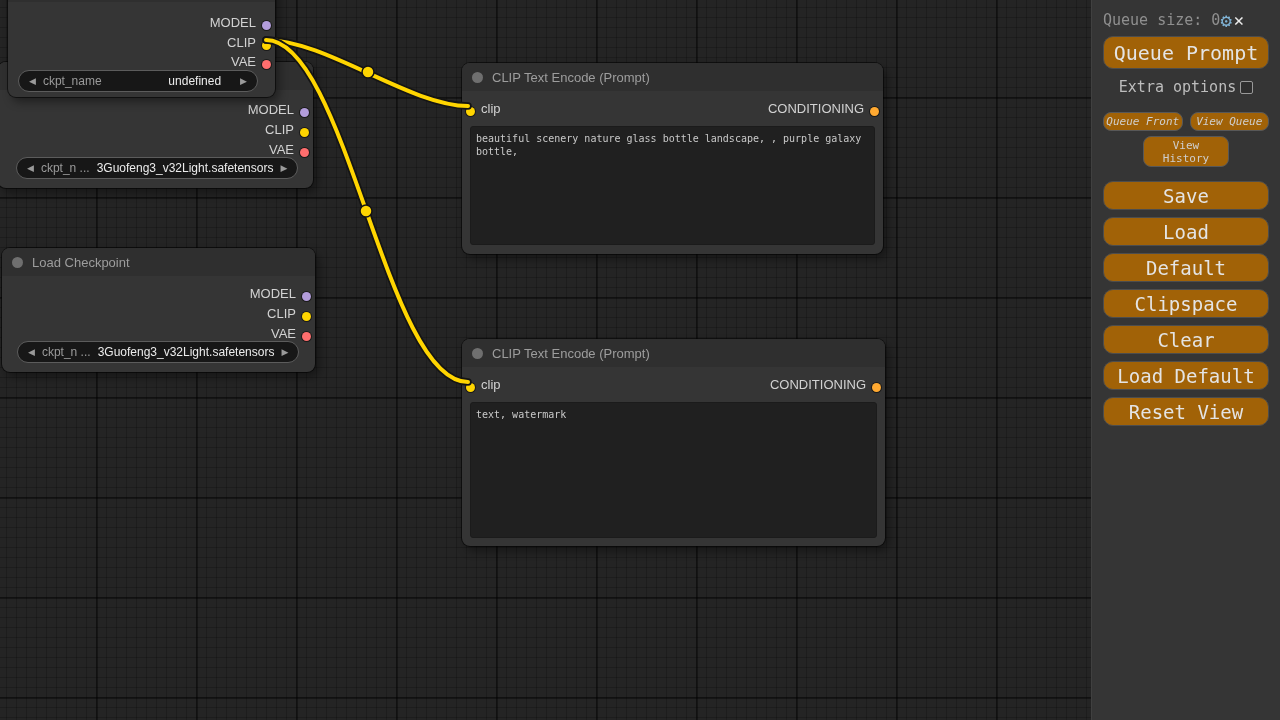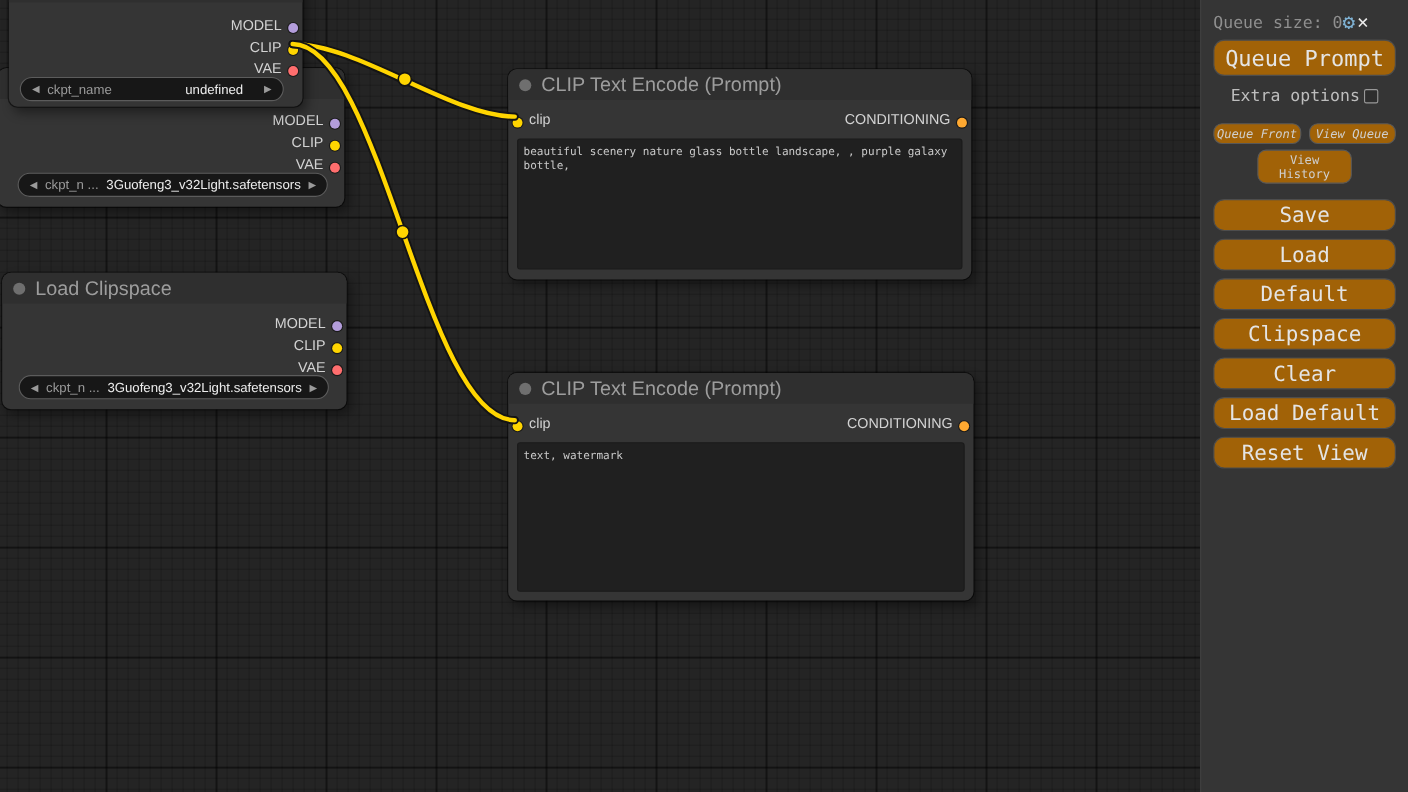--- a/index.html
+++ b/index.html
@@ -17,21 +17,21 @@
       linear-gradient(to bottom, rgba(0,0,0,.20) 1px, transparent 1px);
     background-size:100px 100px,100px 100px,10px 10px,10px 10px;
     background-position:-4px -3px; }
 
   
   .node { position:absolute; background:#353535; border-radius:8px;
           box-shadow:0 0 0 1px rgba(0,0,0,.55), 4px 5px 10px rgba(0,0,0,.4); }
   .node-title { height:28px; background:#2f2f2f; border-radius:8px 8px 0 0;
                 display:flex; align-items:center; gap:9px; padding:0 10px; }
   .title-dot { width:11px; height:11px; border-radius:50%; background:#6f6f6f; flex:none; }
-  .title-text { color:#9d9d9d; font-size:18px; white-space:nowrap; }
+  .title-text { color:#9d9d9d; font-size:13px; white-space:nowrap; }
   .node-body { position:relative; }
   .slot { position:absolute; display:flex; align-items:flex-end; gap:6px; height:20px; }
   .slot.out { right:4px; }
   .slot.in  { left:4px; }
   .slot-label { color:#d2d2d2; font-size:13px; white-space:nowrap; }
   .dot { width:9px; height:9px; border-radius:50%; box-shadow:0 0 0 1px rgba(0,0,0,.5); flex:none; }
   .widget { position:absolute; height:22px; background:#171717;
             border:1px solid #5c5c5c; border-radius:11px;
             display:flex; align-items:center; gap:7px; padding:0 10px;
             font-size:12px; cursor:pointer; }
@@ -101,21 +101,21 @@
           <span class="w-label">ckpt_n ...</span>
           <span class="w-value mid">3Guofeng3_v32Light.safetensors</span>
           <span class="w-arrow">▶</span>
         </div>
       </div>
     </div>
 
     <div class="node" style="left:2px; top:248px; width:313px; height:124px; z-index:2;">
       <div class="node-title">
         <span class="title-dot"></span>
-        <span class="title-text">Load Clipspace</span>
+        <span class="title-text">Load Checkpoint</span>
       </div>
       <div class="node-body" style="height:96px;">
         <div class="slot out" style="top:5px;">
           <span class="slot-label">MODEL</span>
           <span class="dot" style="background-color: rgb(179, 157, 219);"></span>
         </div>
         <div class="slot out" style="top:25px;">
           <span class="slot-label">CLIP</span>
           <span class="dot" style="background-color: rgb(255, 213, 0);"></span>
         </div>

